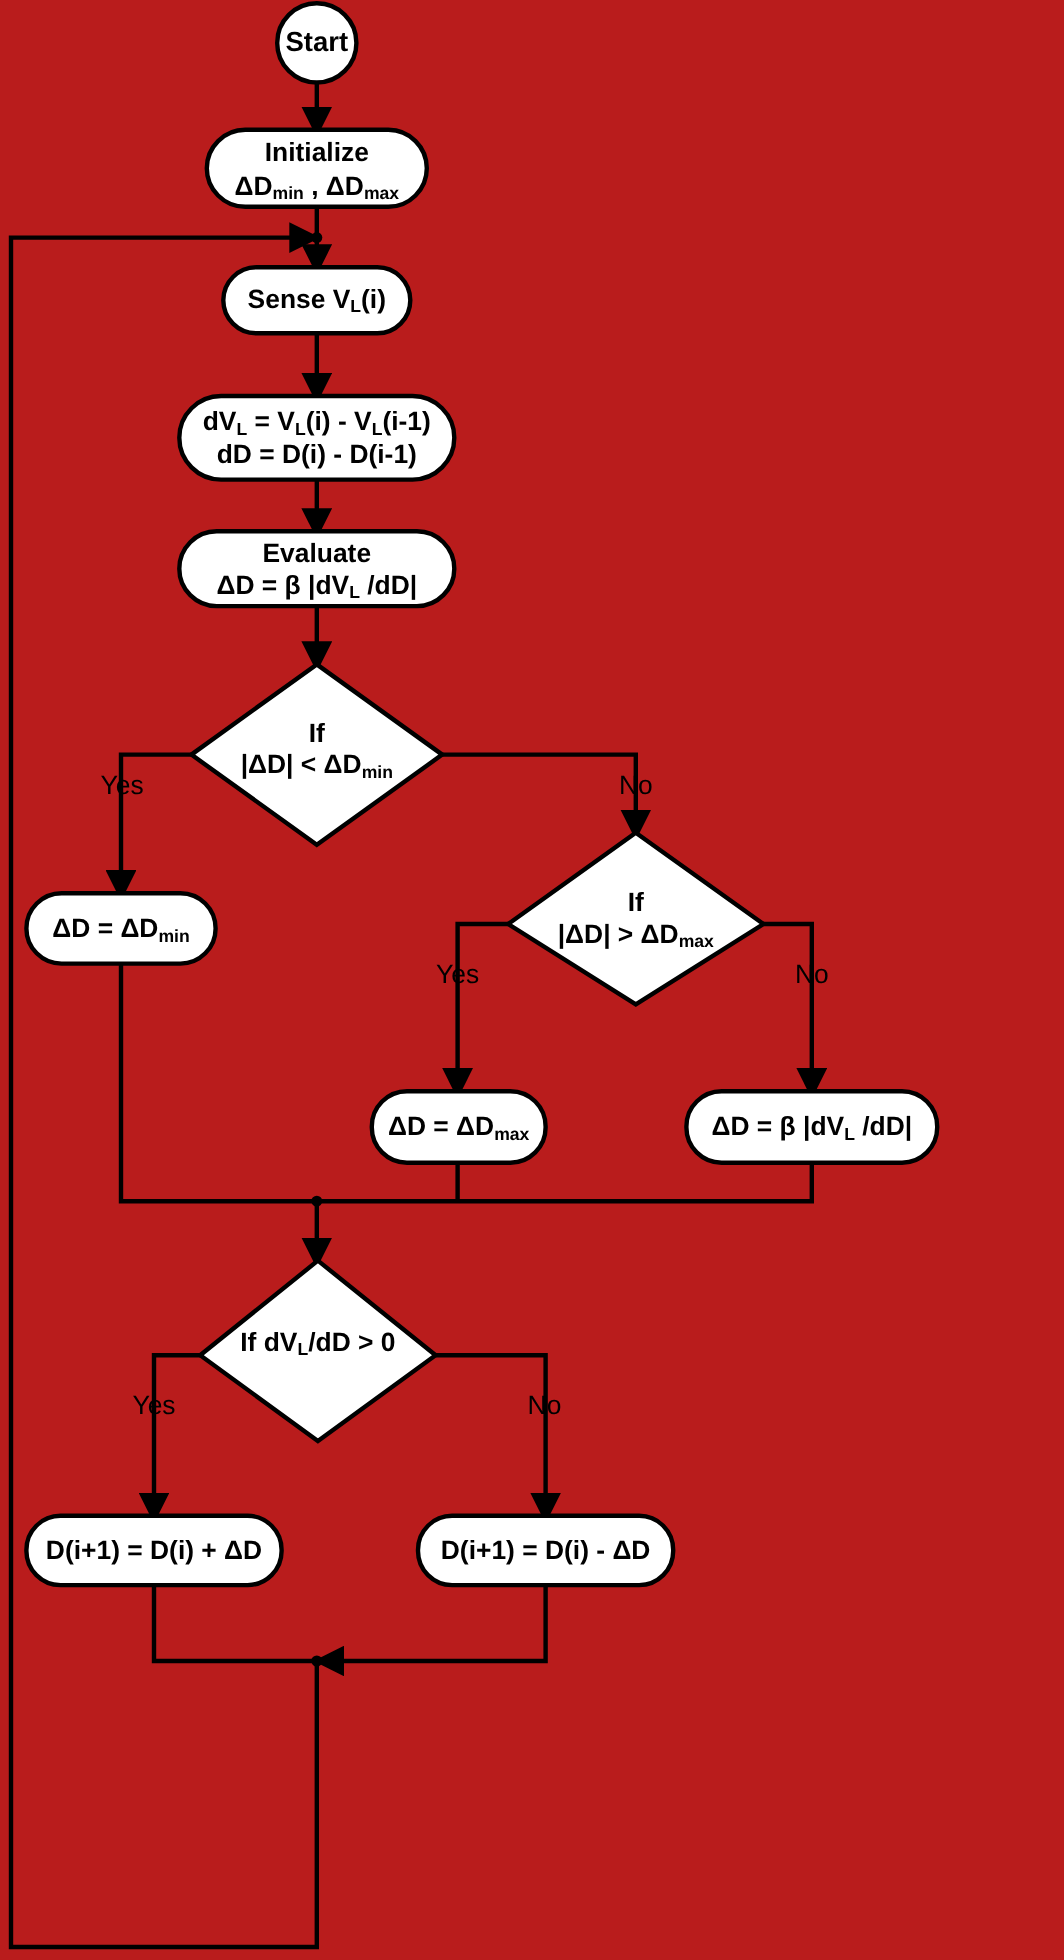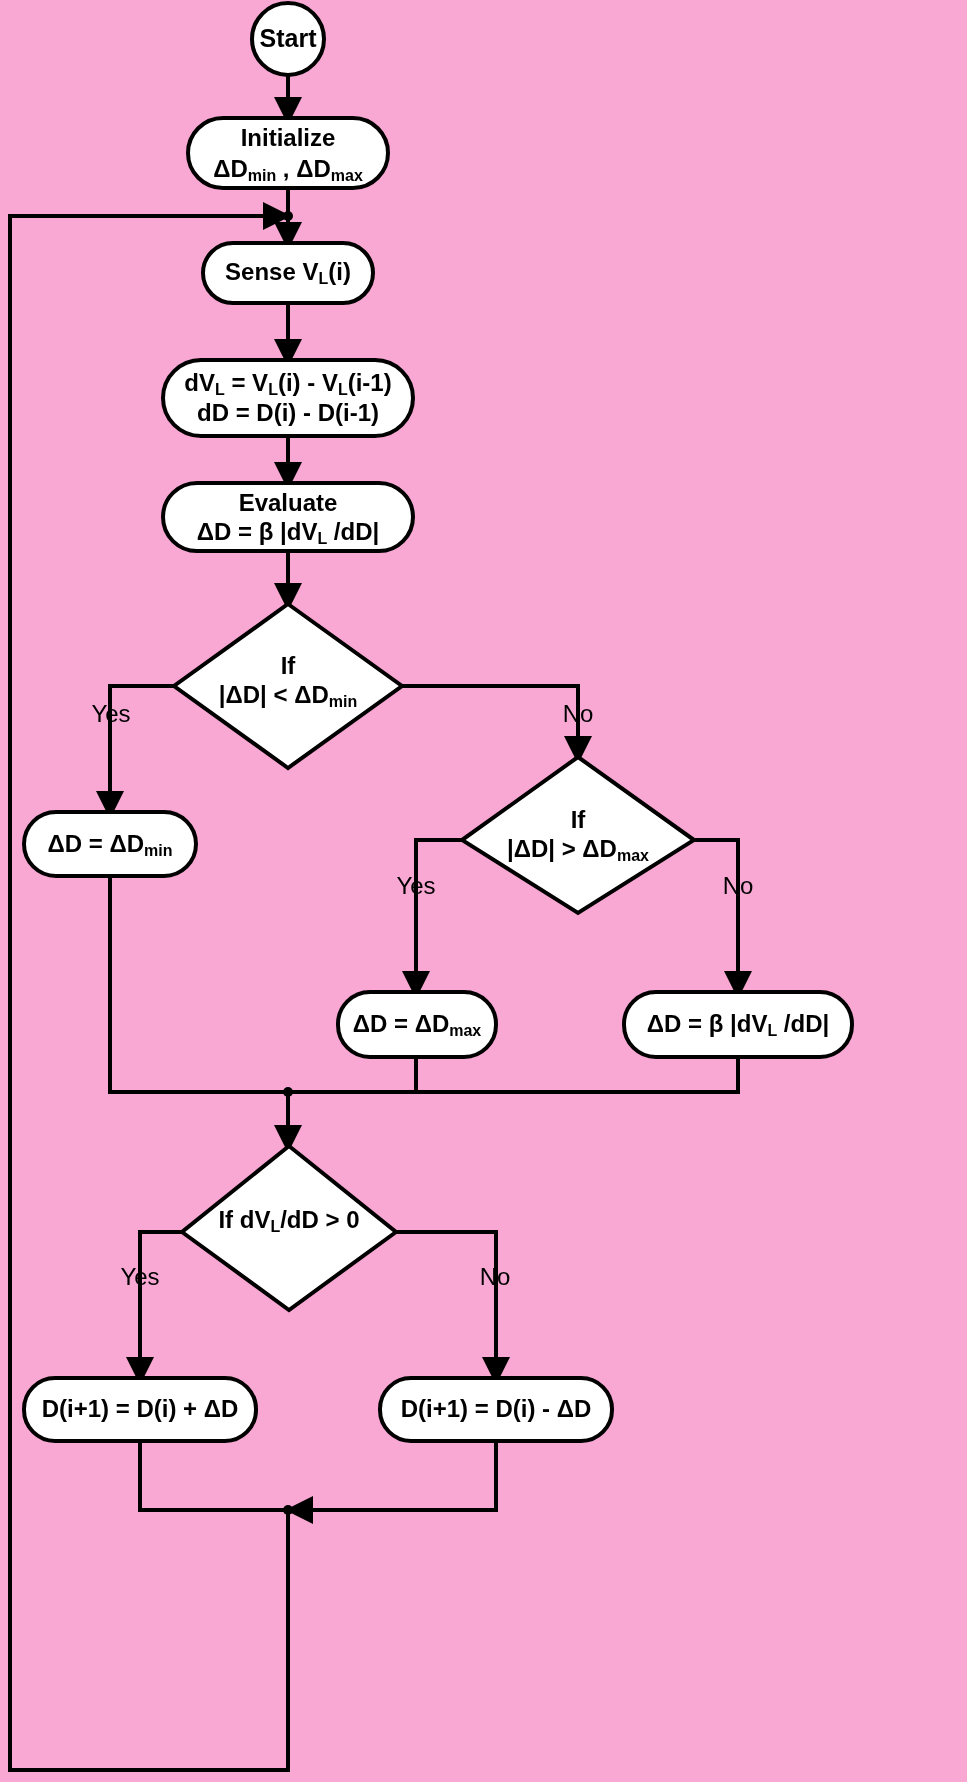--- a/index.html
+++ b/index.html
@@ -7,21 +7,21 @@
     padding: 0;
     background: #ffffff;
   }
   body {
     font-family: "Liberation Sans", sans-serif;
   }
   #flow-root {
     position: relative;
     width: 967px;
     height: 1782px;
-    background: #f9a8d4;
+    background: #b91c1c;
     overflow: hidden;
   }
   #flow-svg {
     position: absolute;
     left: 0;
     top: 0;
     width: 967px;
     height: 1782px;
   }
   .node-shape {

